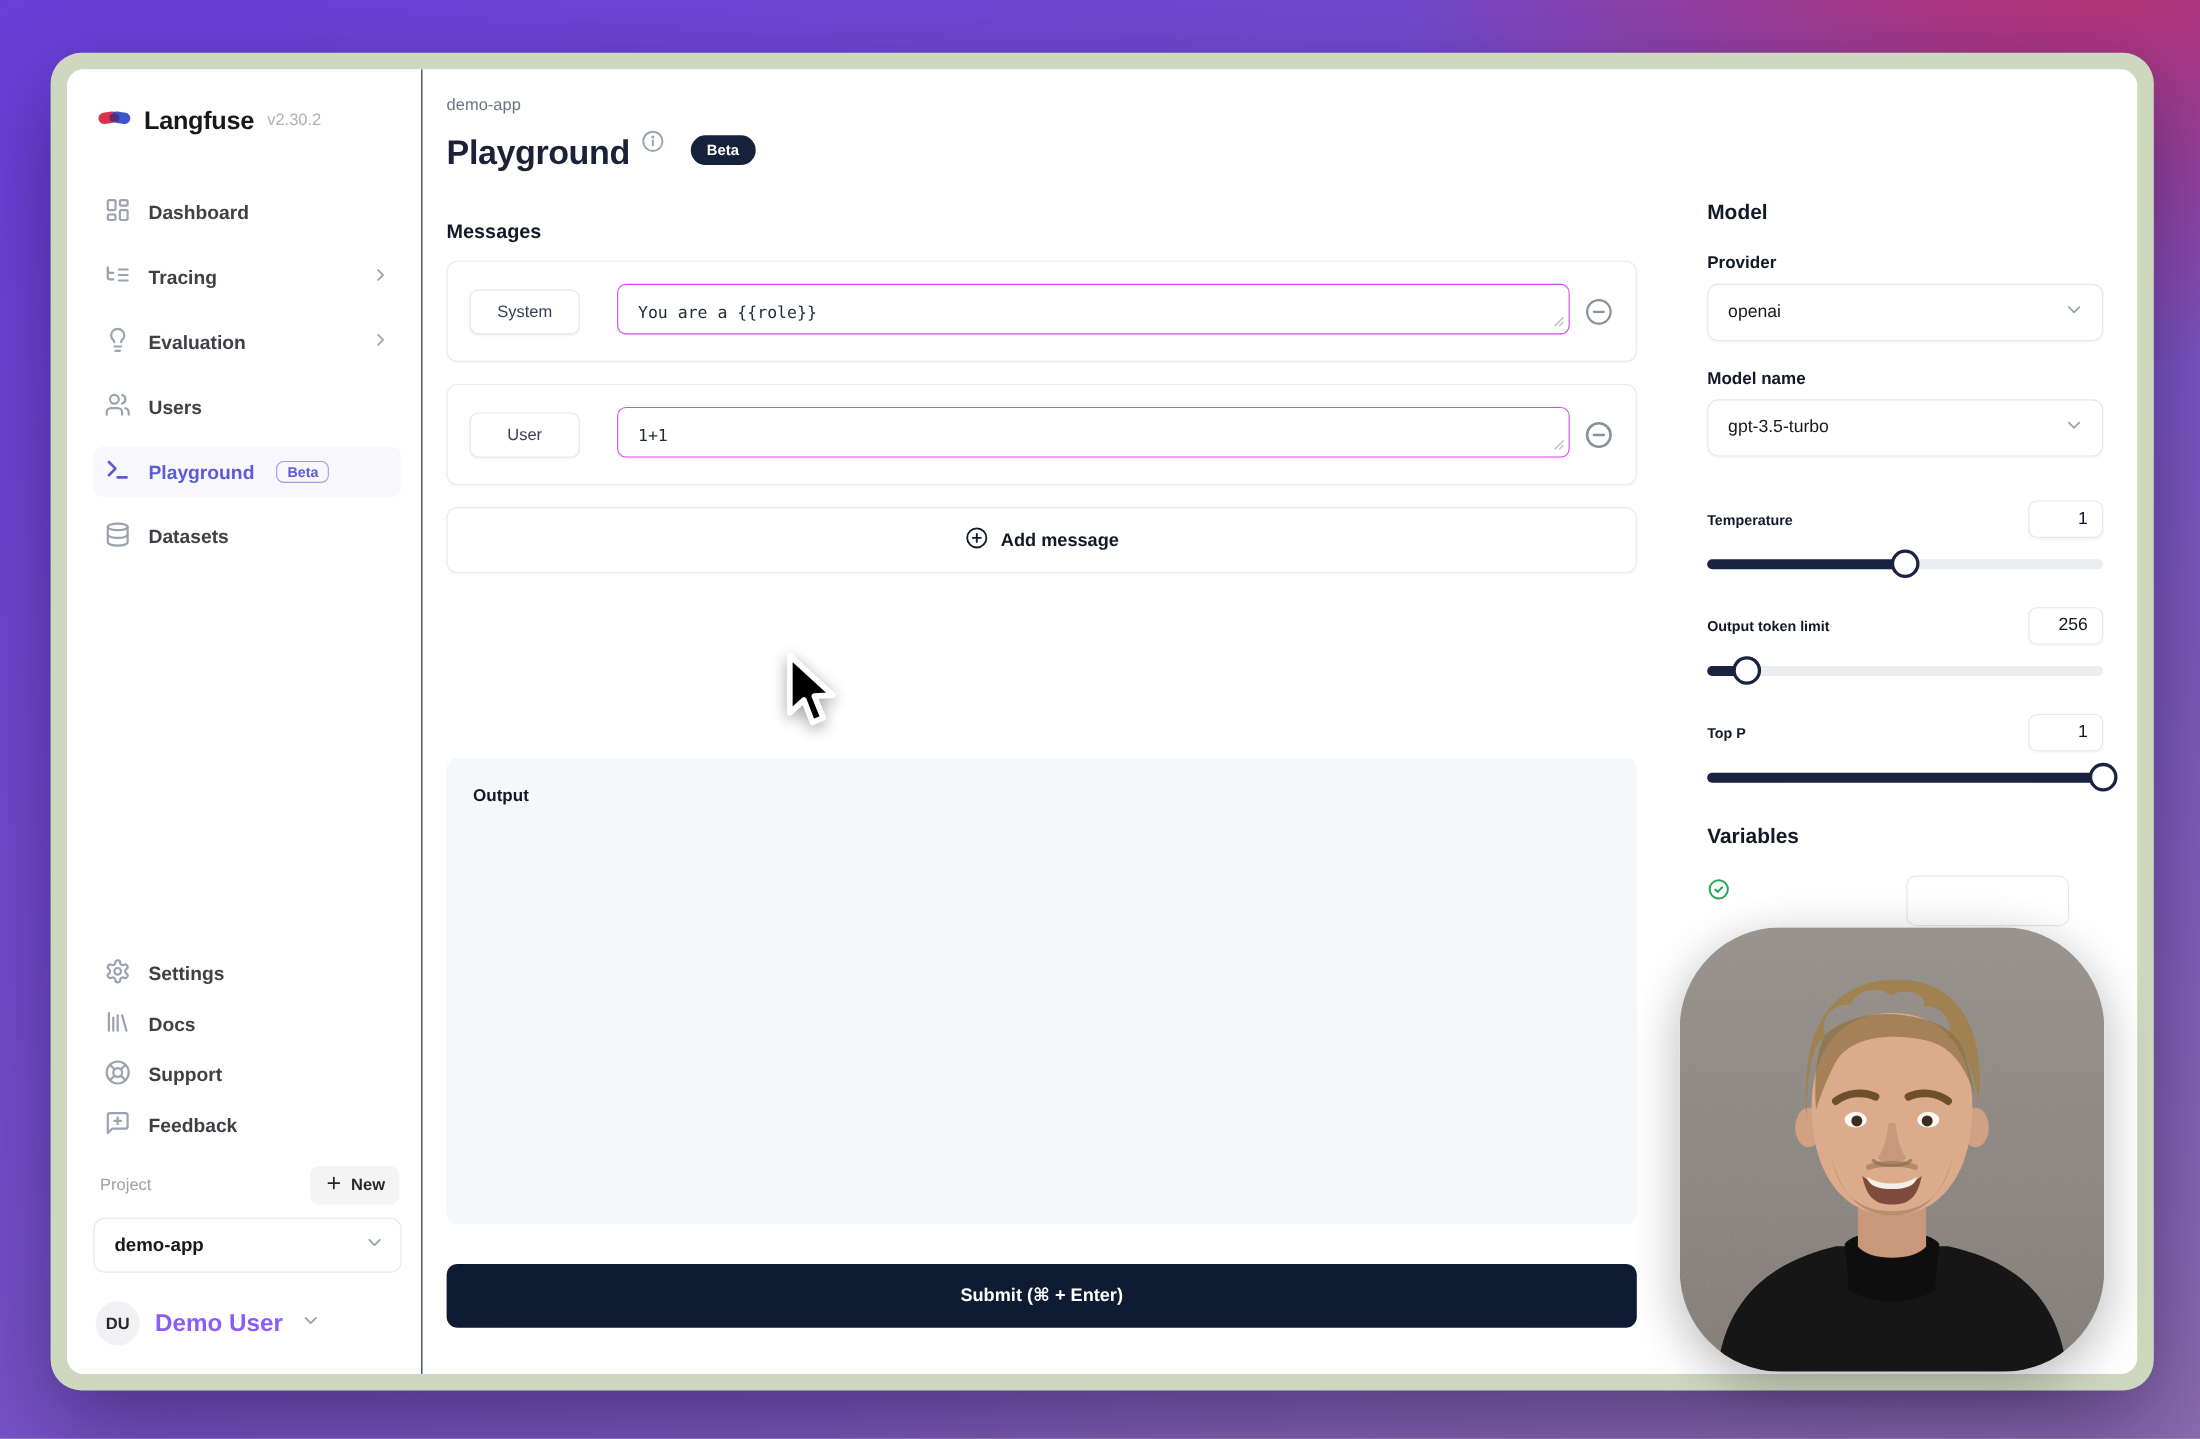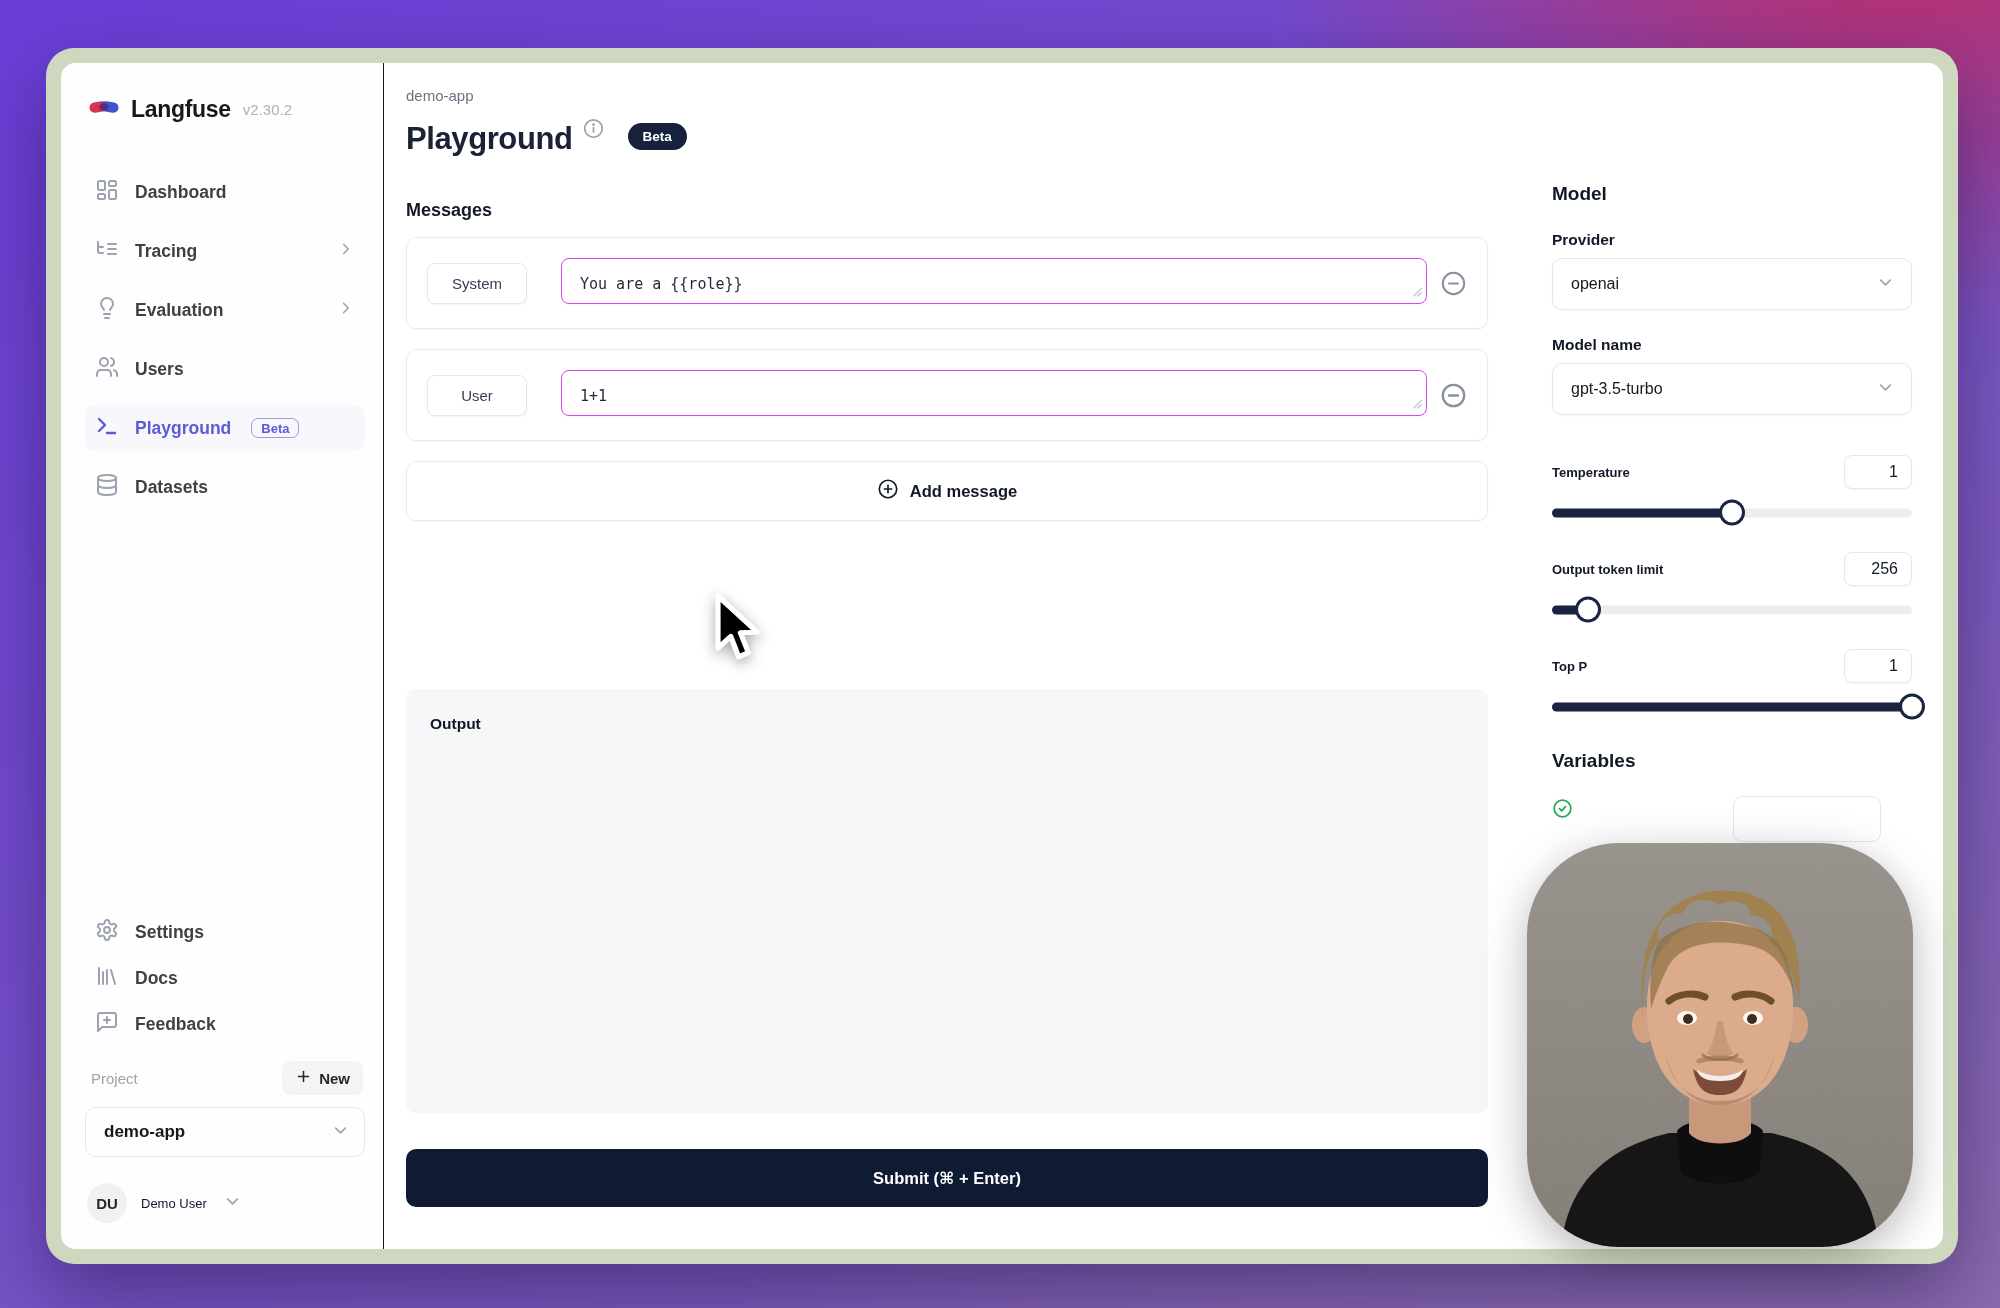--- a/index.html
+++ b/index.html
@@ -55,21 +55,21 @@
     display:flex;align-items:center;justify-content:space-between;
     padding:0 14px 0 18px;cursor:pointer;
   }
   .proj-select-value{font-size:17px;font-weight:600;color:#18181b;}
   .user-row{display:flex;align-items:center;gap:14px;margin-top:26px;padding-left:2px;cursor:pointer;}
   .avatar{
     width:40px;height:40px;border-radius:50%;background:#f1f1f4;
     display:flex;align-items:center;justify-content:center;
     font-size:15px;font-weight:700;color:#27272a;
   }
-  .user-name{font-size:13px;font-weight:400;color:#0f172a;}
+  .user-name{font-size:22px;font-weight:700;color:#8b5cf6;}
   .muted-chevron{color:#9ca3af;margin-left:2px;}
   
   .main{flex:1 1 auto;box-sizing:border-box;padding:24px 64px 30px 22px;display:flex;flex-direction:column;}
   .breadcrumb{font-size:15px;color:#6b7280;font-weight:500;}
   .title-row{display:flex;align-items:flex-start;gap:10px;margin-top:16px;}
   .page-title{font-size:31px;font-weight:700;color:#1b2236;letter-spacing:-.4px;line-height:38px;}
   .info-icon{color:#9ca3af;margin-top:-2px;}
   .beta-pill{
     background:#16213c;color:#ffffff;font-size:13.5px;font-weight:600;
     border-radius:999px;padding:6px 15px;margin-left:14px;margin-top:3px;
@@ -264,20 +264,33 @@
         <div class="nav-item">
           <span class="ic">
             <svg width="24" height="24" viewBox="0 0 24 24" fill="none" stroke="currentColor" stroke-width="2" stroke-linecap="round" stroke-linejoin="round">
                 <path d="m16 6 4 14"></path>
                 <path d="M12 6v14"></path>
                 <path d="M8 8v12"></path>
                 <path d="M4 4v16"></path>
               </svg>
           </span>
           <span>Docs</span>
+        </div>
+        <div class="nav-item">
+          <span class="ic">
+            <svg width="24" height="24" viewBox="0 0 24 24" fill="none" stroke="currentColor" stroke-width="2" stroke-linecap="round" stroke-linejoin="round">
+                <circle cx="12" cy="12" r="10"></circle>
+                <circle cx="12" cy="12" r="4"></circle>
+                <line x1="4.93" y1="4.93" x2="9.17" y2="9.17"></line>
+                <line x1="14.83" y1="14.83" x2="19.07" y2="19.07"></line>
+                <line x1="14.83" y1="9.17" x2="19.07" y2="4.93"></line>
+                <line x1="4.93" y1="19.07" x2="9.17" y2="14.83"></line>
+              </svg>
+          </span>
+          <span>Support</span>
         </div>
         <div class="nav-item">
           <span class="ic">
             <svg width="24" height="24" viewBox="0 0 24 24" fill="none" stroke="currentColor" stroke-width="2" stroke-linecap="round" stroke-linejoin="round">
                 <path d="M21 15a2 2 0 0 1-2 2H7l-4 4V5a2 2 0 0 1 2-2h14a2 2 0 0 1 2 2z"></path>
                 <line x1="12" y1="7" x2="12" y2="13"></line>
                 <line x1="9" y1="10" x2="15" y2="10"></line>
               </svg>
           </span>
           <span>Feedback</span>

